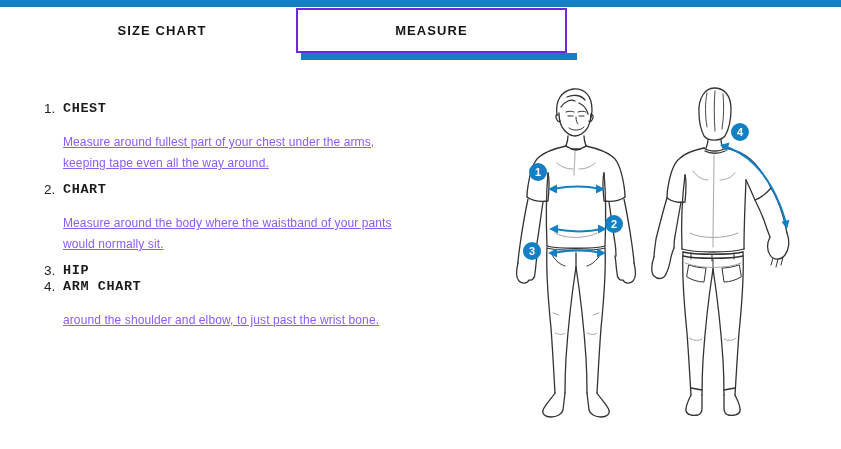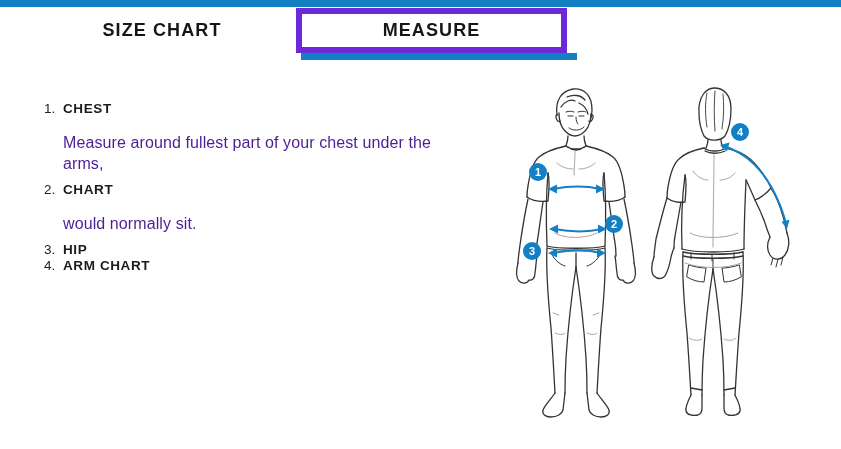--- a/index.html
+++ b/index.html
@@ -3,33 +3,33 @@
 <meta charset="utf-8">
 <style>
   * { margin:0; padding:0; box-sizing:border-box; }
   html,body { width:841px; height:449px; background:#fff; overflow:hidden;
               font-family:"Liberation Sans", sans-serif; position:relative; }
 
   
   .tabbar { position:absolute; left:0; top:0; width:841px; height:62px; background:#fff; }
   .topline { position:absolute; left:0; top:0; width:841px; height:7px; background:var(--brand); }
   .tab { position:absolute; top:8px; height:45px; display:flex; align-items:center; justify-content:center;
-         font-size:18px; font-weight:600; letter-spacing:1.1px; color:#161616; cursor:pointer; }
+         font-size:13px; font-weight:600; letter-spacing:1.1px; color:#161616; cursor:pointer; }
   .tab.inactive-left  { left:27px;  width:270px; }
-  .tab.active-box     { left:296px; width:271px; border:6px solid #6d28d9; background:#fff; }
+  .tab.active-box     { left:296px; width:271px; border:2px solid #6d28d9; background:#fff; }
   .tab.inactive-right { left:557px; width:270px; }
   .active-underline { position:absolute; left:301px; top:53px; width:276px; height:7px; background:var(--brand); }
 
   
   .sections { position:absolute; left:44px; top:101px; width:420px; }
   .section-head { display:flex; font-size:13.5px; line-height:16px; color:#1c1c1c; }
   .section-num { width:19px; font-weight:400; color:#222; }
-  .section-title { font-weight:700; letter-spacing:0.6px; }
-  .section-body { margin:15px 0 8px 19px; font-size:16px; line-height:21px;
-                  color:#4c1d95; letter-spacing:0.1px; }
+  .section-title { font-weight:700; letter-spacing:0.6px;font-family:Liberation Mono, monospace; }
+  .section-body { margin:15px 0 8px 19px; font-size:12px; line-height:21px;
+                  color:#8b5cf6; letter-spacing:0.1px;text-decoration:underline; }
   .section-body span { display:block; }
 
   
   .figure-wrap { position:absolute; left:495px; top:83px; width:345px; height:360px; }
   svg text.badge-num { font-family:"Liberation Sans", sans-serif; font-size:11px; font-weight:bold; fill:#fff; }
 </style>
 </head>
 <body>
 
 <div class="tabbar">
@@ -40,43 +40,46 @@
 </div>
 
 <div class="sections">
   <div>
     <div class="section-head">
       <span class="section-num">1.</span>
       <span class="section-title">CHEST</span>
     </div>
     <div class="section-body">
       <span>Measure around fullest part of your chest under the arms,</span>
+        <span>keeping tape even all the way around.</span>
     </div>
   </div>
   <div>
     <div class="section-head">
       <span class="section-num">2.</span>
       <span class="section-title">CHART</span>
     </div>
     <div class="section-body">
+      <span>Measure around the body where the waistband of your pants</span>
         <span>would normally sit.</span>
     </div>
   </div>
   <div>
     <div class="section-head">
       <span class="section-num">3.</span>
       <span class="section-title">HIP</span>
     </div>
   </div>
   <div>
     <div class="section-head">
       <span class="section-num">4.</span>
       <span class="section-title">ARM CHART</span>
     </div>
     <div class="section-body">
+        <span>around the shoulder and elbow, to just past the wrist bone.</span>
     </div>
   </div>
 </div>
 
 <div class="figure-wrap">
 <svg width="345" height="360" viewBox="0 0 345 360">
 
   <g stroke="#333" stroke-width="1.3" fill="none" stroke-linecap="round" stroke-linejoin="round">
 
     <path d="M62,32 C60,18 66,8 78,6 C90,5 97,13 97,27 C97,30 96,33 96,35"></path>

